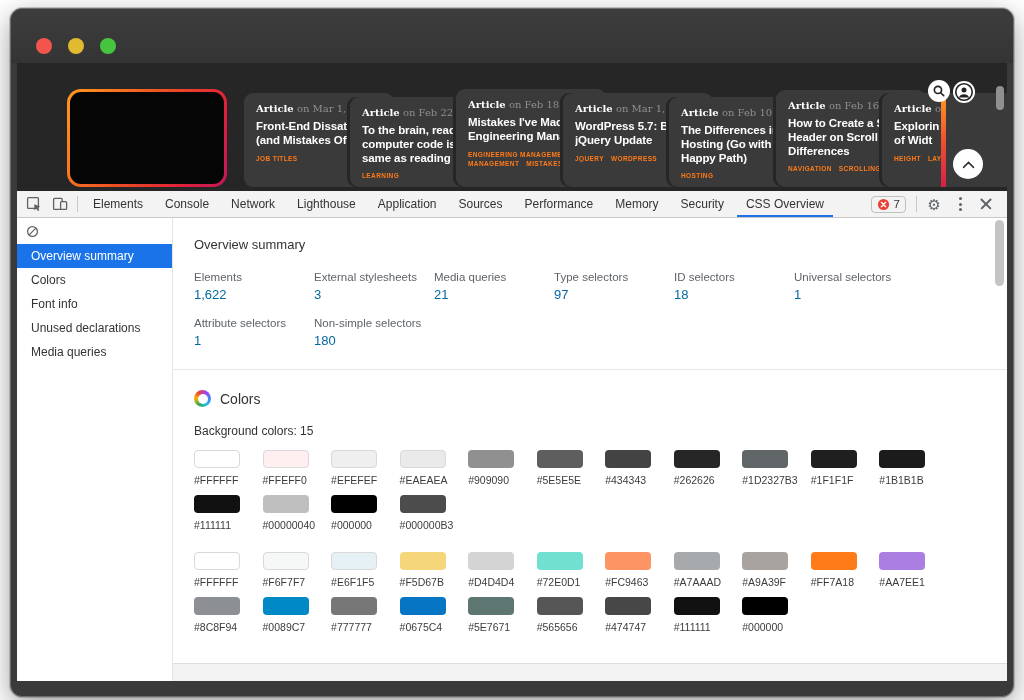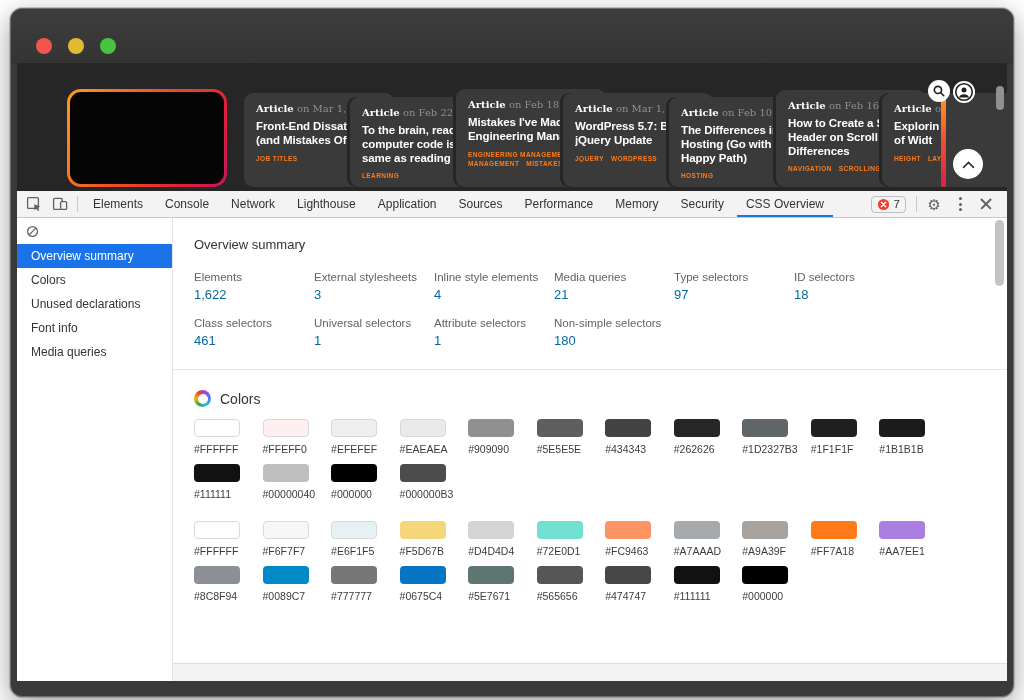--- a/index.html
+++ b/index.html
@@ -328,66 +328,58 @@
             <svg width="13" height="13" viewBox="0 0 14 14">
                 <circle cx="7" cy="7" r="5.3" fill="none" stroke="#5f6368" stroke-width="1.4"></circle>
                 <line x1="3.4" y1="10.6" x2="10.6" y2="3.4" stroke="#5f6368" stroke-width="1.4"></line>
               </svg>
           </div>
         </div>
         <div>
 
         <div class="sb-item active">Overview summary</div>
             <div class="sb-item">Colors</div>
+            <div class="sb-item">Font info</div>
             <div class="sb-item">Unused declarations</div>
-            <div class="sb-item">Font info</div>
             <div class="sb-item">Media queries</div>
           </div>
       </div>
 
       <div class="content">
         <h2 class="h-summary">Overview summary</h2>
 
         <div class="stats">
 
             <div class="stat">
               <div class="stat-label">Elements</div>
               <div class="stat-value">1,622</div>
             </div>
 
             <div class="stat">
               <div class="stat-label">External stylesheets</div>
               <div class="stat-value">3</div>
             </div>
 
-            <div class="stat">
-              <div class="stat-label">Inline style elements</div>
-              <div class="stat-value">4</div>
-            </div>
 
 
             <div class="stat">
               <div class="stat-label">Media queries</div>
               <div class="stat-value">21</div>
             </div>
 
             <div class="stat">
               <div class="stat-label">Type selectors</div>
               <div class="stat-value">97</div>
             </div>
 
             <div class="stat">
               <div class="stat-label">ID selectors</div>
               <div class="stat-value">18</div>
             </div>
 
-            <div class="stat">
-              <div class="stat-label">Class selectors</div>
-              <div class="stat-value">461</div>
-            </div>
 
             <div class="stat">
               <div class="stat-label">Universal selectors</div>
               <div class="stat-value">1</div>
             </div>
 
             <div class="stat">
               <div class="stat-label">Attribute selectors</div>
               <div class="stat-value">1</div>
             </div>
@@ -398,20 +390,21 @@
             </div>
           </div>
 
         <div class="divider"></div>
 
         <div class="colors-head">
           <div class="rainbow-ring"></div>
           <h3 class="colors-title">Colors</h3>
         </div>
 
+        <div class="group-label">Background colors: 15</div>
         <div class="swatch-grid">
 
             <div class="swatch-item">
               <div class="swatch" style="background: rgb(255, 255, 255); border: 1px solid rgb(217, 217, 217);"></div>
               <div class="swatch-label">#FFFFFF</div>
             </div>
 
             <div class="swatch-item">
               <div class="swatch" style="background: rgb(255, 239, 240); border: 1px solid rgb(217, 217, 217);"></div>
               <div class="swatch-label">#FFEFF0</div>

